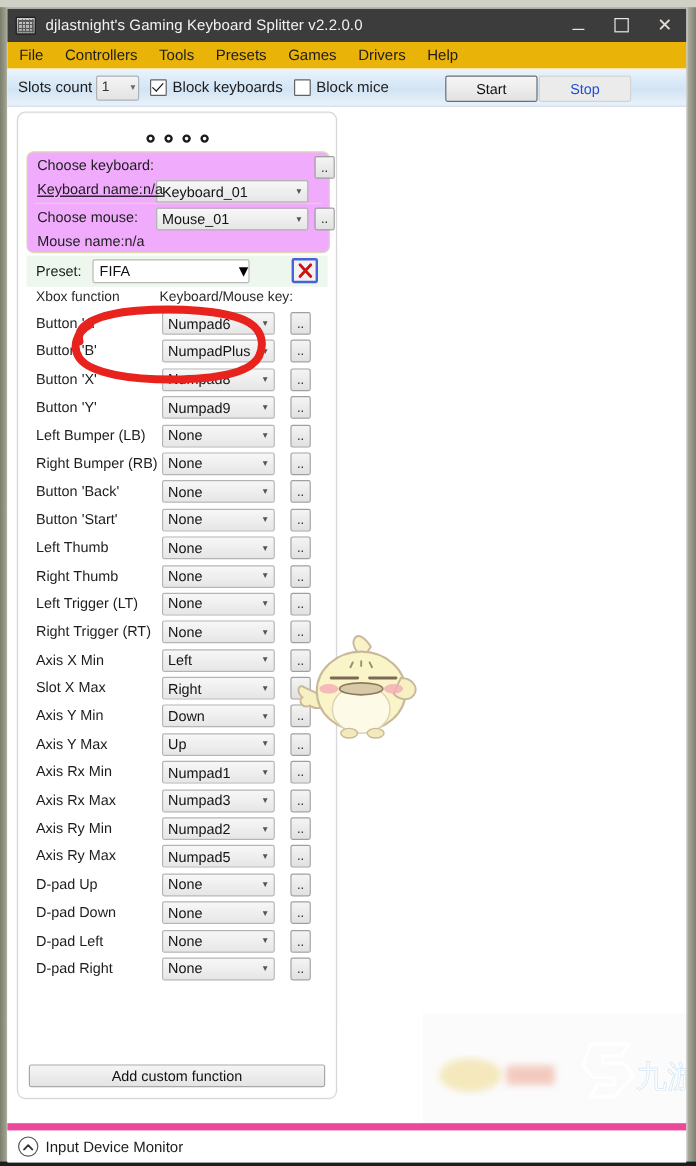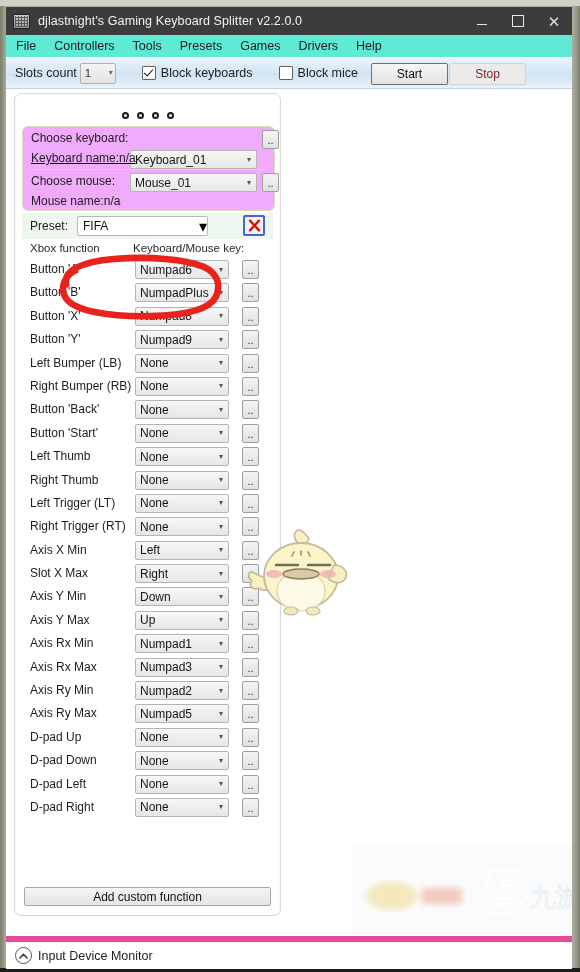--- a/index.html
+++ b/index.html
@@ -37,21 +37,21 @@
     color:#f2f2f2;font-size:12.5px;letter-spacing:.1px;white-space:nowrap;
   }
   #wincontrols{position:absolute;right:0;top:0;height:28px;display:flex;}
   .wc{width:36px;height:28px;display:flex;align-items:center;justify-content:center;}
   .wc span{color:#e8e8e8;font-size:13px;line-height:1;}
   .wc .min{display:block;width:10px;height:1.5px;background:#e8e8e8;margin-top:7px;}
   .wc .max{display:block;width:10px;height:10px;border:1.5px solid #e8e8e8;}
   .wc .cls{font-size:15px;color:#e3ded9;}
   
   #menubar{
-    height:22px;flex:0 0 22px;background:#5eead4;
+    height:22px;flex:0 0 22px;background:#eab308;
     display:flex;align-items:center;padding-left:10px;
     border-bottom:1px solid #ffffff;
   }
   .menu-item{
     font-size:12.5px;color:#1d1d1d;margin-right:18px;white-space:nowrap;cursor:default;
   }
   .menu-item:last-child{margin-right:0;}
   
   #toolbar{
     height:30px;flex:0 0 30px;position:relative;
@@ -61,41 +61,41 @@
   }
   #slots-label{font-size:12.5px;color:#1d1d1d;margin-right:3px;}
   #slots-select{
     width:30px;height:19px;font-size:11.5px;
     background:linear-gradient(#f4f4f4,#e3e3e3);
     border:1px solid #aeb2b6;border-radius:2px;
     display:flex;align-items:center;padding:0 2px;color:#333;
   }
   #slots-select .val{flex:1;text-align:left;padding-left:2px;}
   .tiny-caret{font-size:8px;color:#6a6a6a;line-height:1;}
-  .cbwrap{display:flex;align-items:flex-start;margin-left:26px;}
+  .cbwrap{display:flex;align-items:flex-start;margin-left:9px;}
   .cbox{
     width:12px;height:12px;background:#fff;border:1px solid #5e6366;
     border-radius:1px;margin-right:5px;position:relative;flex:0 0 12px;
   }
   .cbox.checked:after{
     content:"";position:absolute;left:3px;top:0px;width:4px;height:8px;
     border:solid #111;border-width:0 1.6px 1.6px 0;transform:rotate(42deg);
   }
   .cblabel{font-size:12.5px;color:#1d1d1d;white-space:nowrap;}
   .tbtn{
     position:absolute;top:5px;height:20px;width:75px;
     font-size:12px;display:flex;align-items:center;justify-content:center;
     border-radius:2px;
   }
   #btn-start{
     left:365px;background:linear-gradient(#f6f6f6,#e2e2e2);
     border:1px solid #6e6e6e;color:#101010;
   }
   #btn-stop{
-    left:443px;background:#ebebeb;border:1px solid #d3d3d3;color:#7f1d1d;
+    left:443px;background:#ebebeb;border:1px solid #d3d3d3;color:#1d4ed8;
   }
   
   #client{flex:1 1 auto;position:relative;background:#fff;overflow:hidden;}
   
   #slot-group{
     position:absolute;left:8px;top:4px;width:265px;height:821px;
     border:1px solid #d8d8d8;border-radius:7px;background:#ffffff;
     box-shadow:0 0 0 1px #fafafa inset;
   }
   #slot-title{

